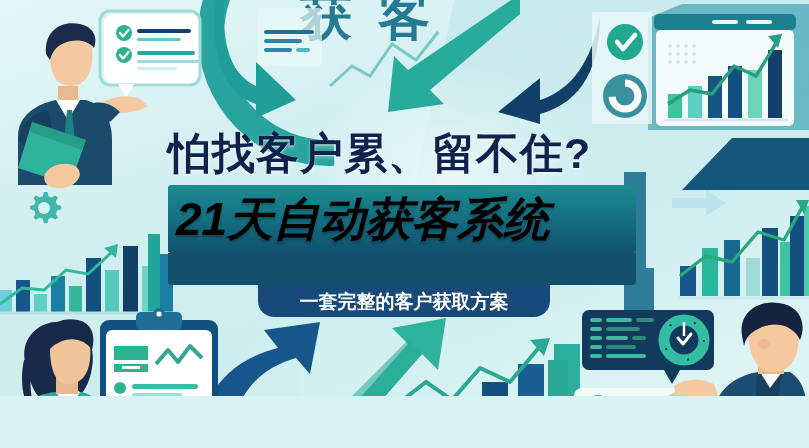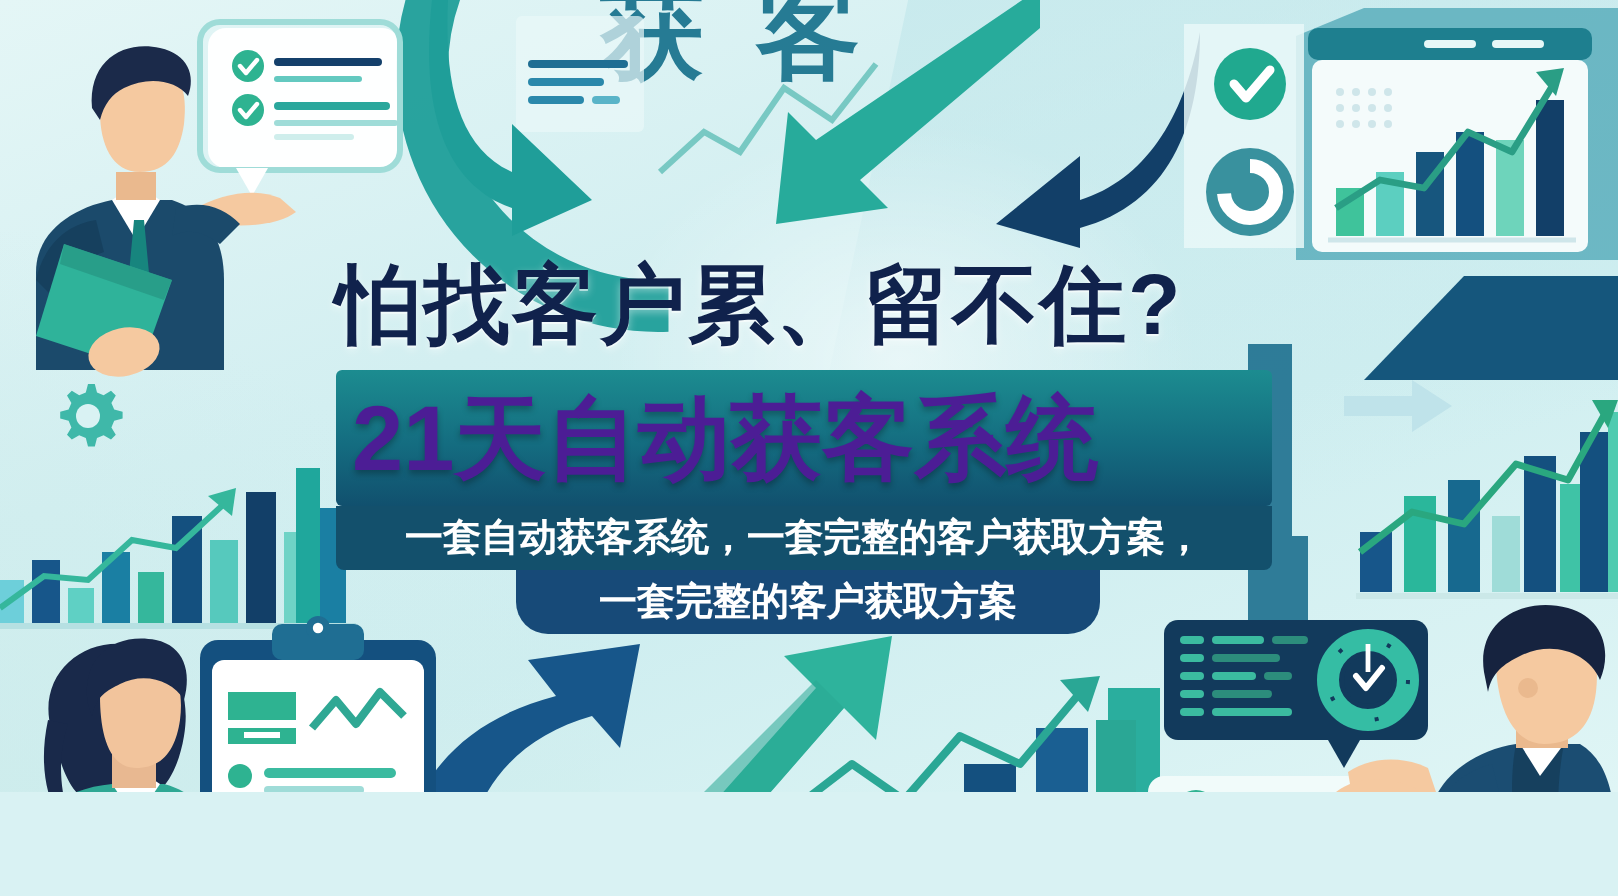--- a/index.html
+++ b/index.html
@@ -46,23 +46,24 @@
     background:#174a78;border-radius:0 0 16px 16px;
   }
   .t-line1{
     position:absolute;left:168px;top:128px;width:480px;
     font-size:43px;line-height:50px;font-weight:bold;color:#10224c;
     letter-spacing:1px;white-space:nowrap;
     text-shadow:0 1px 0 rgba(255,255,255,.55),0 2px 4px rgba(255,255,255,.45);
   }
   .t-line2{
     position:absolute;left:176px;top:190px;width:470px;
-    font-size:46px;line-height:58px;font-weight:bold;color:#4c1d95;
+    font-size:46px;line-height:58px;font-weight:bold;color:#000000;
     letter-spacing:0px;white-space:nowrap;
     text-shadow:0 2px 3px rgba(0,0,0,.28);
+    font-style:italic;
   }
   .t-sub1{
     position:absolute;left:168px;top:256px;width:468px;text-align:center;
     font-size:19px;line-height:27px;font-weight:bold;color:#ffffff;white-space:nowrap;
   }
   .t-sub2{
     position:absolute;left:258px;top:288px;width:292px;text-align:center;
     font-size:19px;line-height:27px;font-weight:bold;color:#ffffff;white-space:nowrap;
   }
   .top-glyphs{
@@ -414,17 +415,16 @@
     </svg>
   </div>
 
   <div class="headline-wrap">
     <div class="band-main"></div>
     <div class="band-sub1"></div>
     <div class="band-sub2"></div>
 
     <div class="t-line1">怕找客户累、留不住?</div>
     <div class="t-line2">21天自动获客系统</div>
-    <div class="t-sub1">一套自动获客系统，一套完整的客户获取方案，</div>
     <div class="t-sub2">一套完整的客户获取方案</div>
   </div>
 
 </div>
 
 </body></html>

